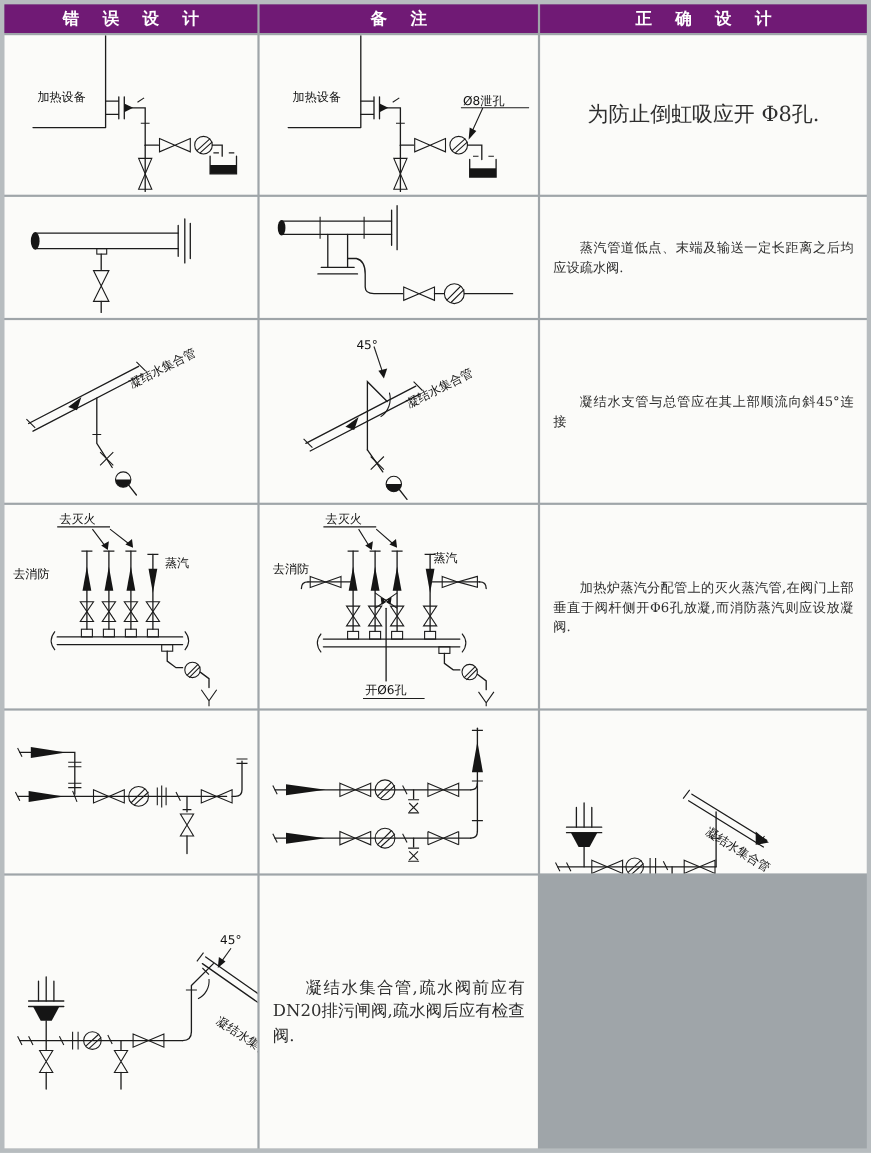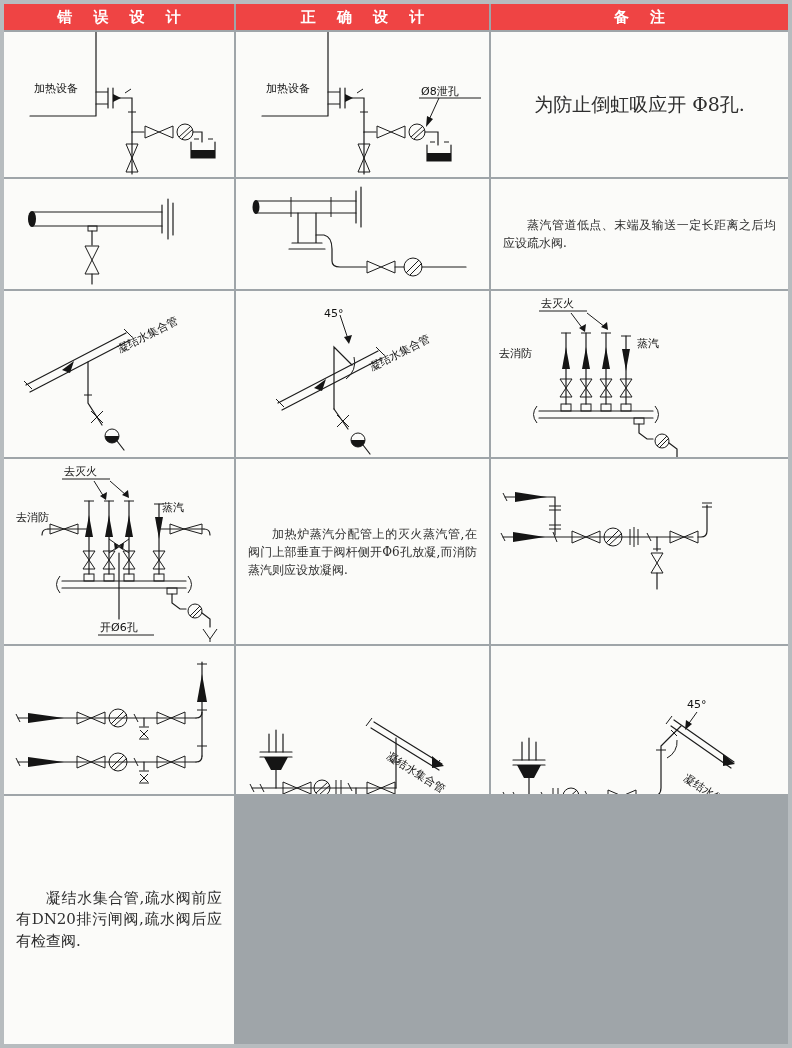--- a/index.html
+++ b/index.html
@@ -2,42 +2,42 @@
 <html><head>
 <meta charset="utf-8">
 <style>
   html,body{margin:0;padding:0;background:#c8ccce;font-family:"DejaVu Sans","Liberation Sans",sans-serif;}
   .sheet{width:792px;height:1048px;background:#b7bcbf;box-sizing:border-box;padding:4px;position:relative;}
   .grid{width:100%;height:100%;background:#9fa5a9;display:grid;
         grid-template-columns:230px 253px 1fr;
         grid-template-rows:26px 145px 110px 166px 185px 148px 1fr;
         gap:2px;box-sizing:border-box;}
   .cell{background:#fbfbf9;position:relative;overflow:hidden;}
-  .hcell{background:#ef4444;color:#fff;display:flex;align-items:center;justify-content:center;
+  .hcell{background:#701a75;color:#fff;display:flex;align-items:center;justify-content:center;
          font-size:15px;font-weight:bold;letter-spacing:8px;text-indent:8px;}
   .remark{display:flex;flex-direction:column;justify-content:center;box-sizing:border-box;
           padding:16px 12px;color:#2e2e2e;font-family:"DejaVu Serif","Liberation Serif",serif;}
   .remark p{margin:2px 0;font-size:12px;line-height:1.5;text-indent:2em;text-align:justify;}
   .remark.big p{font-size:19px;text-indent:0;text-align:center;}
   .remark.tight p{font-size:15px;line-height:1.42;margin:1px 0;}
   svg{display:block;}
   .ln{stroke:#1c1c1c;stroke-width:1.2;fill:none;stroke-linecap:round;}
   .thin{stroke:#1c1c1c;stroke-width:1;fill:none;}
   .fil{fill:#151515;stroke:none;}
   .dlabel{font-size:11px;fill:#111;font-family:"DejaVu Sans",sans-serif;}
 </style>
 </head>
 <body>
 
 <div class="sheet">
 <div class="grid">
 
   <div class="cell hcell">错 误 设 计</div>
+  <div class="cell hcell">备  注</div>
   <div class="cell hcell">正 确 设 计</div>
-  <div class="cell hcell">备  注</div>
 
   <div class="cell">
     <svg width="230" height="145" viewBox="0 0 230 145">
       <g>
         <path class="ln" d="M92 0 V84 M92 84 H26"></path>
       </g>
       <text class="dlabel" x="30" y="60">加热设备</text>
       <g>
         <path class="ln" d="M92 60 H104 M92 72 H104 M104 56 V76 M109 56 V76"></path>
         <path class="fil" d="M109 62 L117 66 L109 70 Z"></path>
@@ -185,20 +185,23 @@
       <path class="ln" d="M98 118 L112 138"></path>
       <g>
         <path class="thin" d="M101 124 L113 136 M113 124 L101 136"></path>
       </g>
       <g>
         <circle class="thin" cx="122" cy="149" r="7"></circle>
         <path class="fil" d="M115 149 A7 7 0 0 0 129 149 Z"></path>
       </g>
       <path class="ln" d="M127 154 L134 163"></path>
     </svg>
+  </div>
+  <div class="cell remark">
+    <p>凝结水支管与总管应在其上部顺流向斜45°连接</p>
   </div>
 
   <div class="cell">
     <svg width="230" height="183" viewBox="0 0 230 183">
       <text class="dlabel" x="50" y="16">去灭火</text>
       <g>
         <path class="thin" d="M48 20 H96 M80 22 L92 38 M96 22 L114 36"></path>
         <path class="fil" d="M94 41 L95 33 L88 37 Z M117 39 L116 31 L110 36 Z"></path>
       </g>
       <text class="dlabel" x="8" y="66">去消防</text>

